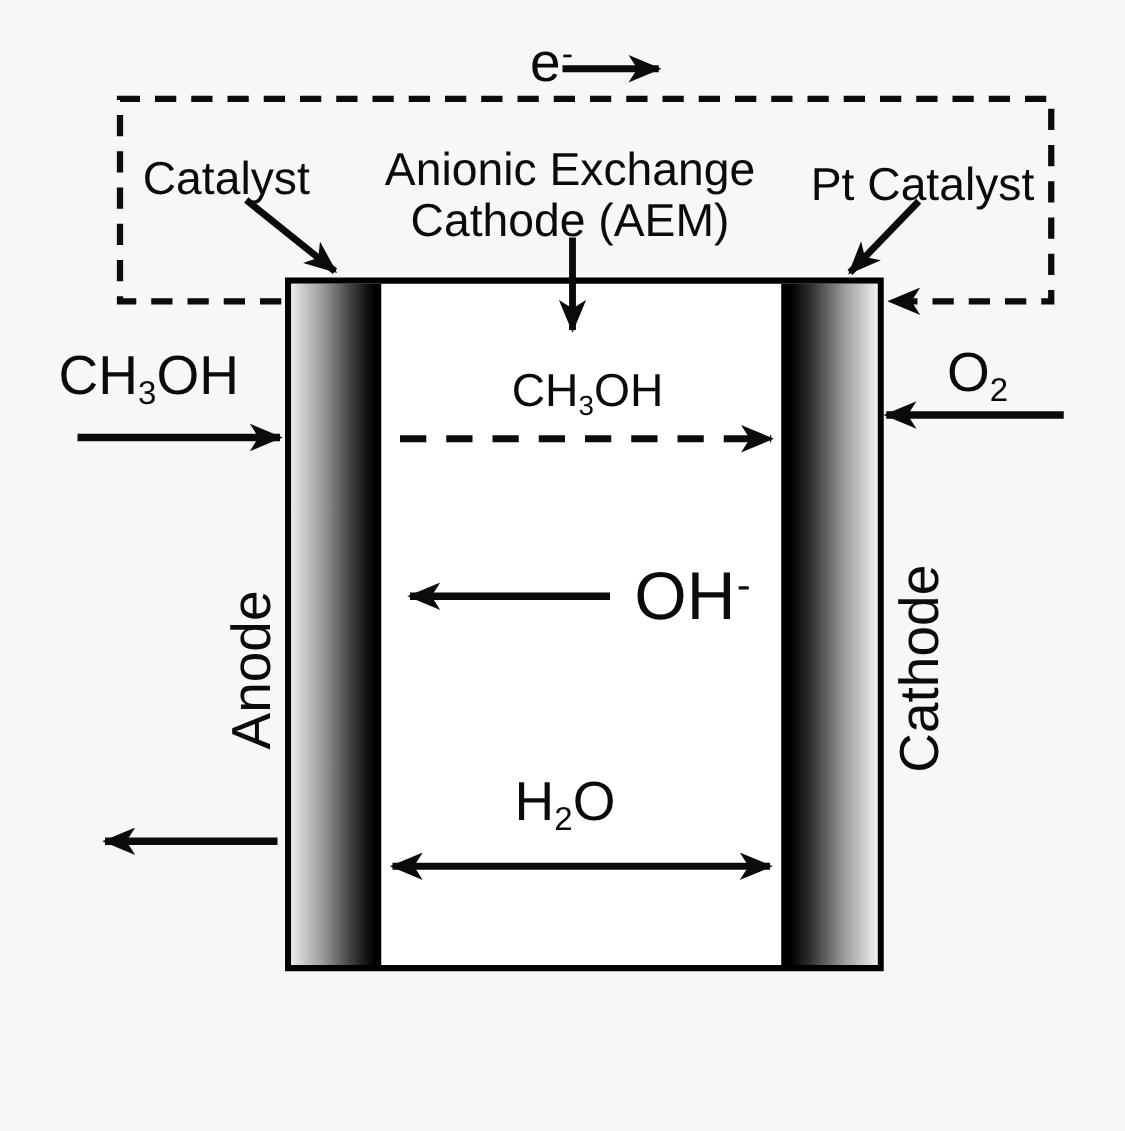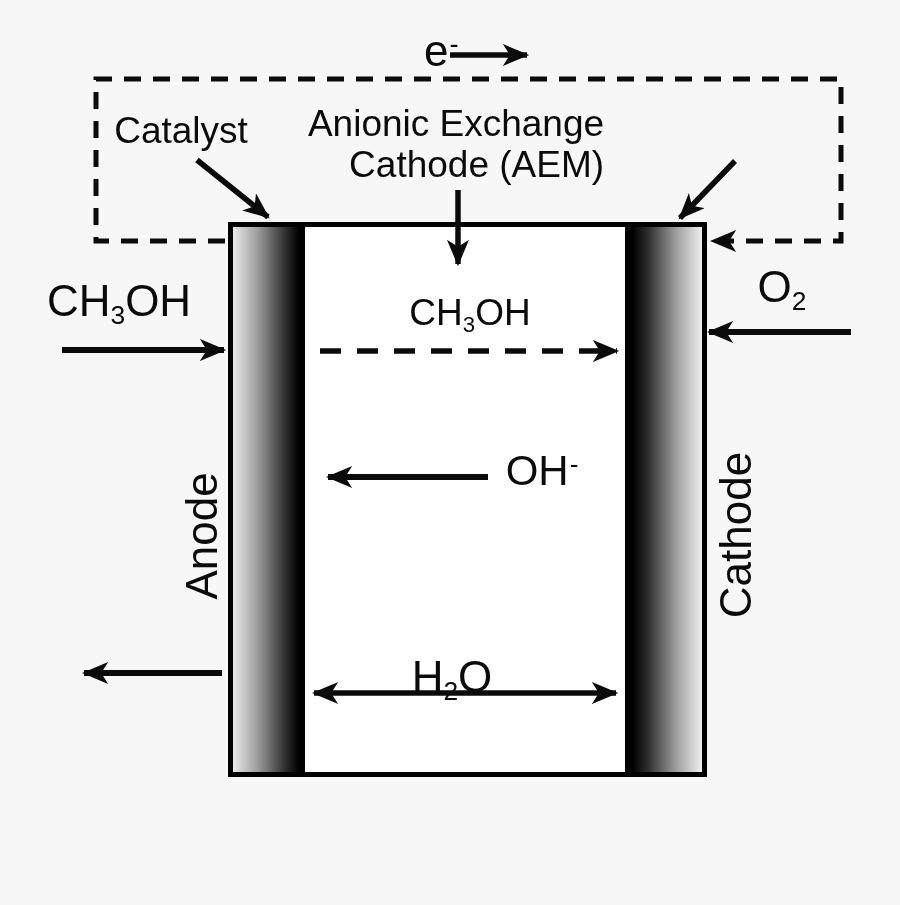--- a/index.html
+++ b/index.html
@@ -18,21 +18,21 @@
   }
   .electrode-right{
     position:absolute;left:625px;top:227px;width:77px;height:545px;
     background:linear-gradient(to right,#000 10%,#2e2e2e 30%,#9a9a9a 65%,#efefef 100%);
   }
   .overlay{position:absolute;left:0;top:0;}
   .overlay *{stroke-linecap:butt;}
   
   .lbl{position:absolute;white-space:nowrap;line-height:1.12;}
   .cx{transform:translateX(-50%);}
-  .small{font-size:37px;}
+  .small{font-size:37px;margin-top:12px;}
   .formula{font-size:44px;}
   .center-text{text-align:center;}
   .sub{font-size:0.6em;position:relative;top:0.32em;}
   .sup{font-size:0.62em;position:relative;top:-0.48em;margin-left:1px;}
   .rot{transform:translate(-50%,-50%) rotate(-90deg);transform-origin:center center;}
   .vlabel{font-size:44px;}
 </style>
 </head>
 <body>
 
@@ -71,44 +71,45 @@
 
     <line x1="314" y1="693" x2="616" y2="693" stroke="#0b0b0b" stroke-width="5.5" marker-start="url(#ah)" marker-end="url(#ah)"></line>
   </svg>
 
   <div class="lbl formula" style="left:424px;top:26px;">
     <span>e</span><span class="sup">-</span>
   </div>
 
   <div class="lbl small cx" style="left:181px;top:110px;">Catalyst</div>
 
-  <div class="lbl small cx center-text" style="left:456px;top:103px;text-align:right;">
+  <div class="lbl small cx center-text" style="left:456px;top:103px;">
     <div>Anionic Exchange</div>
     <div>Cathode (AEM)</div>
   </div>
 
+  <div class="lbl small cx" style="left:738px;top:115px;">Pt Catalyst</div>
 
   <div class="lbl formula cx" style="left:119px;top:276px;">
     <span>CH</span><span class="sub">3</span><span>OH</span>
   </div>
 
-  <div class="lbl formula cx" style="left:782px;top:262px;text-align:right;">
+  <div class="lbl formula cx" style="left:782px;top:274px;text-align:right;">
     <span>O</span><span class="sub">2</span>
   </div>
 
 
   <div class="lbl cx" style="left:470px;top:292px;font-size:37px;">
     <span>CH</span><span class="sub">3</span><span>OH</span>
   </div>
 
-  <div class="lbl cx" style="left:542px;top:447px;font-size:42px;">
+  <div class="lbl cx" style="left:554px;top:447px;font-size:54px;">
     <span>OH</span><span class="sup">-</span>
   </div>
 
-  <div class="lbl formula cx" style="left:452px;top:617px;margin-top:35px;">
+  <div class="lbl formula cx" style="left:452px;top:617px;">
     <span>H</span><span class="sub">2</span><span>O</span>
   </div>
 
   <div class="lbl vlabel rot" style="left:202px;top:536px;">Anode</div>
 
   <div class="lbl vlabel rot" style="left:736px;top:535px;">Cathode</div>
 
 </div>
 
 </body></html>

